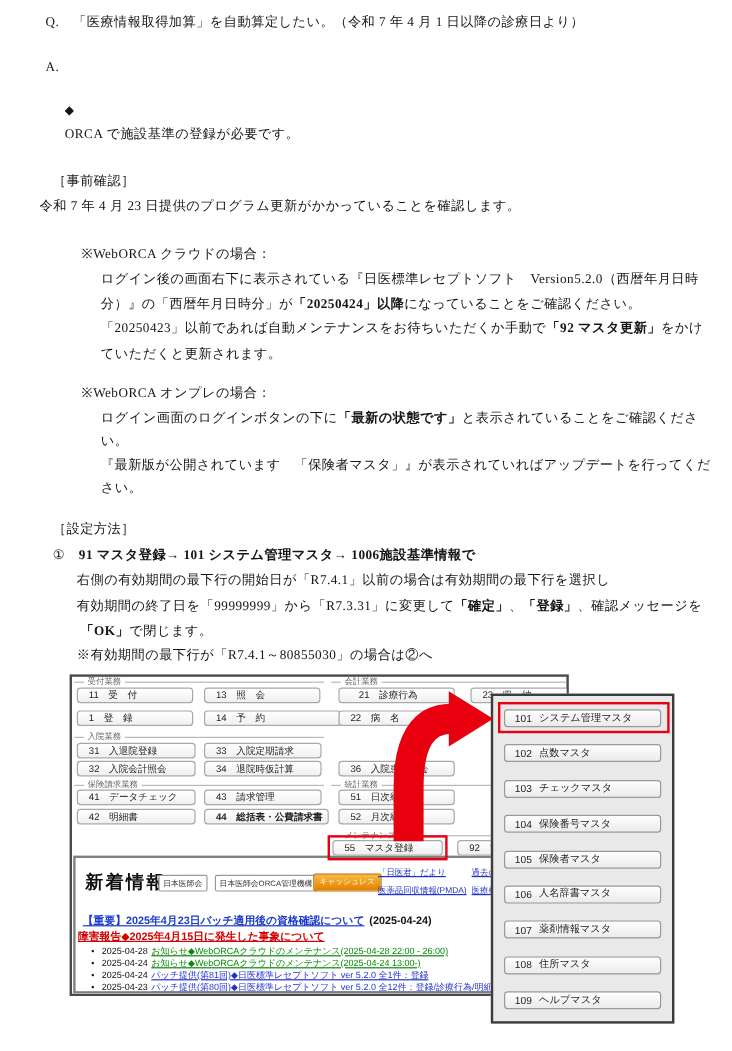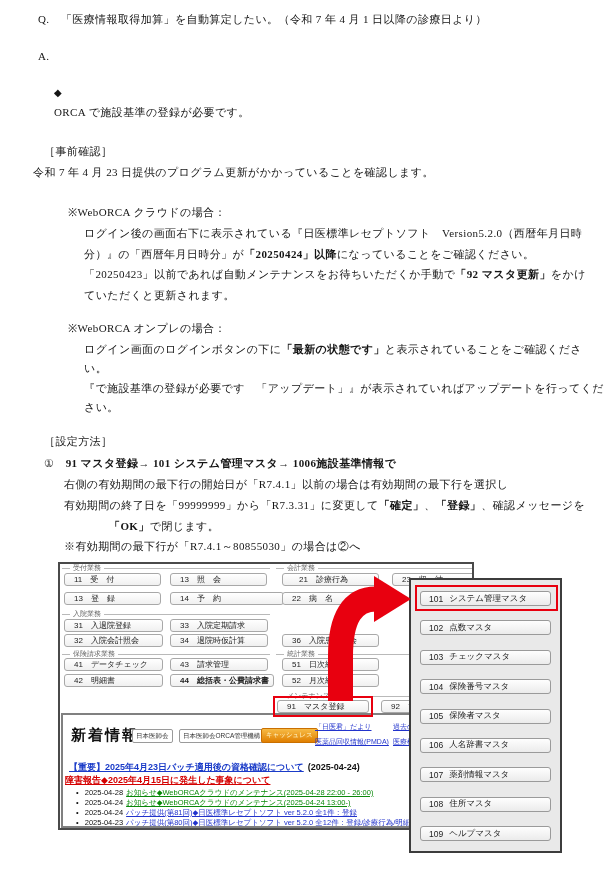--- a/index.html
+++ b/index.html
@@ -74,45 +74,45 @@
     <div class="ln"><span>ログイン後の画面右下に表示されている『日医標準レセプトソフト　Version5.2.0（西暦年月日時</span></div>
     <div class="ln"><span>分）』の「西暦年月日時分」が</span><b>「20250424」以降</b><span>になっていることをご確認ください。</span></div>
     <div class="ln"><span>「20250423」以前であれば自動メンテナンスをお待ちいただくか手動で</span><b>「92 マスタ更新」</b><span>をかけ</span></div>
     <div class="ln"><span>ていただくと更新されます。</span></div>
   </div>
 
   <div class="doc" style="left:68px;top:323px;">※WebORCA オンプレの場合：</div>
   <div class="dblock tight" style="left:84px;top:340px;">
     <div class="ln"><span>ログイン画面のログインボタンの下に</span><b>「最新の状態です」</b><span>と表示されていることをご確認くださ</span></div>
     <div class="ln"><span>い。</span></div>
-    <div class="ln"><span>『で施設基準の登録が必要です　「アップデート」』が表示されていればアップデートを行ってくだ</span></div>
+    <div class="ln"><span>『最新版が公開されています　「保険者マスタ」』が表示されていればアップデートを行ってくだ</span></div>
     <div class="ln"><span>さい。</span></div>
   </div>
 
   <div class="doc" style="left:44px;top:436px;">［設定方法］</div>
   <div class="doc" style="left:44px;top:458px;"><span>①　</span><b>91 マスタ登録→ 101 システム管理マスタ→ 1006施設基準情報で</b></div>
   <div class="doc" style="left:64px;top:479px;"><span>右側の有効期間の最下行の開始日が「R7.4.1」以前の場合は有効期間の最下行を選択し</span></div>
   <div class="doc" style="left:64px;top:500px;"><span>有効期間の終了日を「99999999」から「R7.3.31」に変更して</span><b>「確定」</b><span>、</span><b>「登録」</b><span>、確認メッセージを</span></div>
-  <div class="doc" style="left:67px;top:521px;margin-left:42px;"><b>「OK」</b><span>で閉じます。</span></div>
+  <div class="doc" style="left:67px;top:521px;"><b>「OK」</b><span>で閉じます。</span></div>
   <div class="doc" style="left:64px;top:541px;"><span>※有効期間の最下行が「R7.4.1～80855030」の場合は②へ</span></div>
 
   <div class="shot">
 
     <div class="grp" style="left:2px;top:0;width:208px;">
       <span>受付業務</span>
       </div>
     <div class="grp" style="left:216px;top:0;width:196px;">
       <span>会計業務</span>
       </div>
 
     <div class="ub" style="left:4px;top:9px;width:97px;">11　受　付</div>
     <div class="ub" style="left:110px;top:9px;width:97px;">13　照　会</div>
     <div class="ub" style="left:222px;top:9px;width:97px;padding-left:16px;">21　診療行為</div>
     <div class="ub" style="left:332px;top:9px;width:97px;">23　収　納</div>
-    <div class="ub" style="left:4px;top:28px;width:97px;">13　登　録</div>
+    <div class="ub" style="left:4px;top:28px;width:97px;">1　登　録</div>
     <div class="ub" style="left:110px;top:28px;width:114px;">14　予　約</div>
     <div class="ub" style="left:222px;top:28px;width:97px;">22　病　名</div>
 
     <div class="grp" style="left:2px;top:46px;width:208px;">
       <span>入院業務</span>
       </div>
 
     <div class="ub" style="left:4px;top:55px;width:99px;">31　入退院登録</div>
     <div class="ub" style="left:110px;top:55px;width:98px;">33　入院定期請求</div>
     <div class="ub" style="left:4px;top:70px;width:99px;">32　入院会計照会</div>
@@ -130,21 +130,21 @@
     <div class="ub" style="left:110px;top:94px;width:98px;">43　請求管理</div>
     <div class="ub" style="left:222px;top:94px;width:97px;">51　日次統計</div>
     <div class="ub" style="left:4px;top:110px;width:99px;">42　明細書</div>
     <div class="ub" style="left:110px;top:110px;width:104px;font-weight:bold;">44　総括表・公費請求書</div>
     <div class="ub" style="left:222px;top:110px;width:97px;">52　月次統計</div>
 
     <div class="grp" style="left:216px;top:128px;width:196px;">
       <span>メンテナンス業務</span>
       </div>
 
-    <div class="ub" style="left:217px;top:136px;width:92px;">91　マスタ登録</div>
+    <div class="ub" style="left:217px;top:136px;width:92px;">55　マスタ登録</div>
     <div class="ub" style="left:321px;top:136px;width:92px;">92　マスタ更新</div>
     <div class="redbox" style="left:213px;top:132px;width:100px;height:21px;"></div>
 
     <div class="news">
       <div class="news-title">新着情報</div>
       <div class="nbtn" style="left:69px;top:14px;">日本医師会</div>
       <div class="nbtn" style="left:116px;top:14px;">日本医師会ORCA管理機構</div>
       <div class="cashless" style="left:198px;top:13px;">キャッシュレス</div>
       <div class="nlink" style="left:252px;top:7px;">「日医君」だより</div>
       <div class="nlink" style="left:330px;top:7px;">過去の</div>

